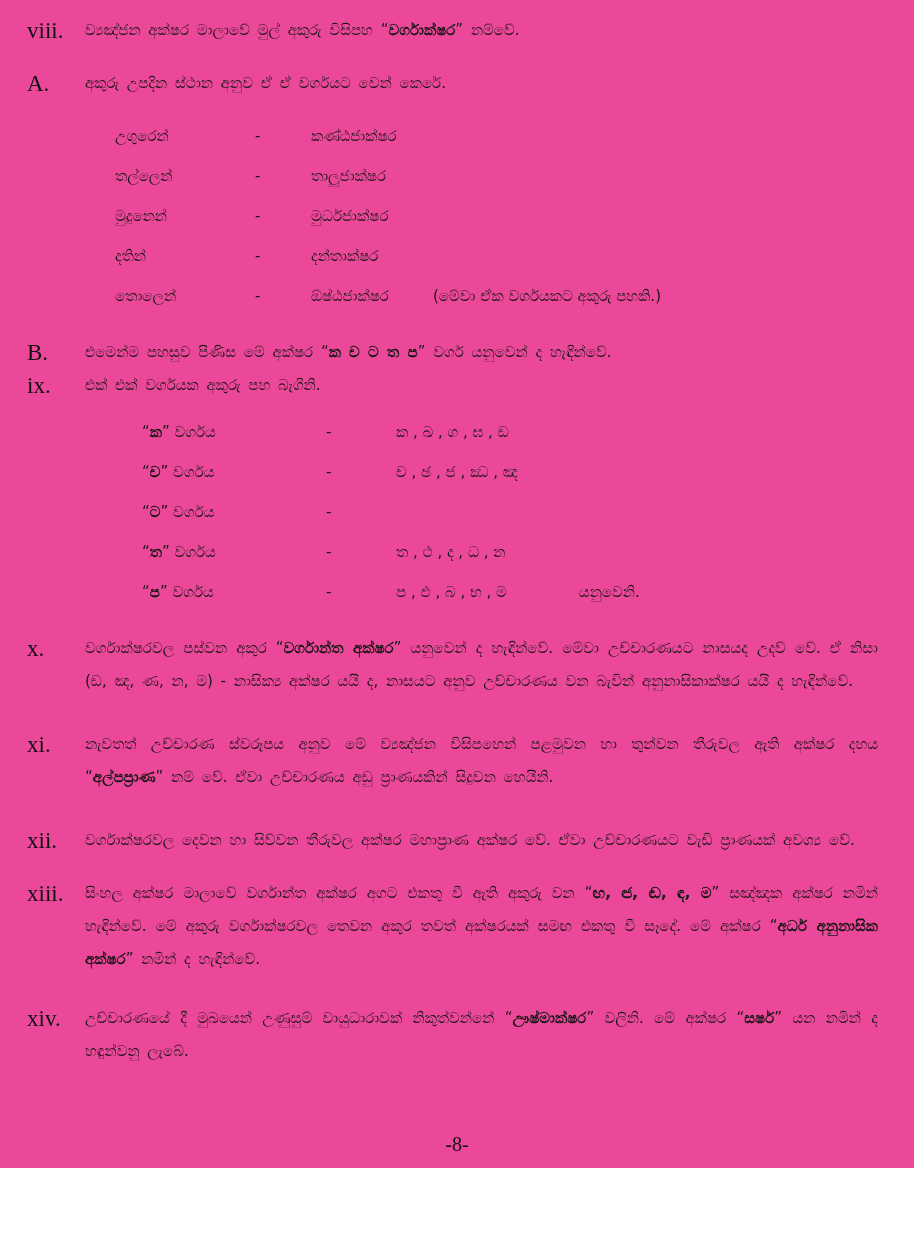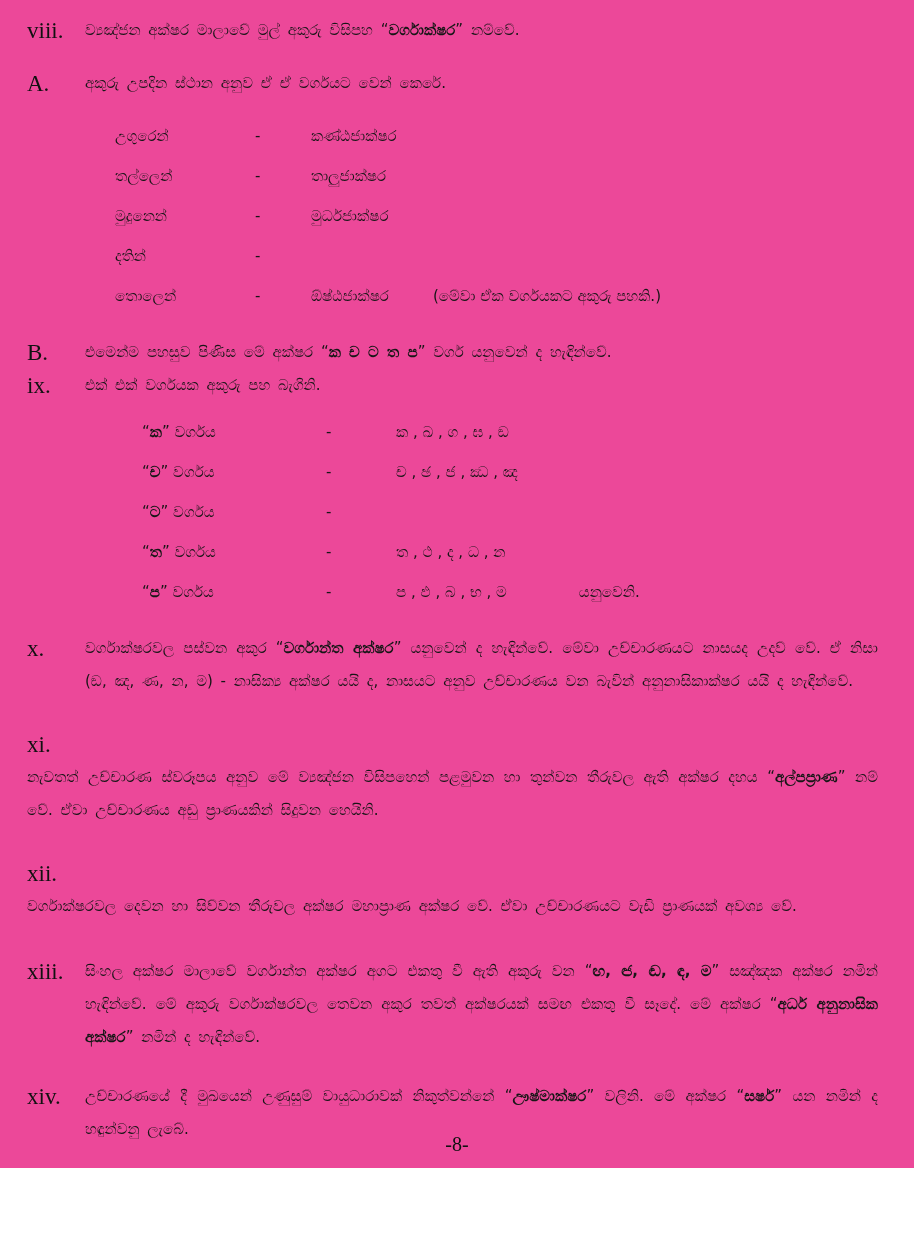--- a/index.html
+++ b/index.html
@@ -23,22 +23,22 @@
     line-height: 33px;
     color: #111;
   }
   .body { flex: 1; font-size: 15px; line-height: 33px; }
   .para { margin: 0; text-align: justify; text-align-last: left; word-spacing: 3px; }
   .bold { font-weight: 700; }
 
   .mt20 { margin-top: 20px; }
   .mt24 { }
   .mt26 { margin-top: 26px; }
-  .mt28 { margin-top: 32px; }
-  .mt30 { margin-top: 30px; flex-direction: column; }
+  .mt28 { margin-top: 20px; }
+  .mt30 { margin-top: 30px; }
 
   .deflist { margin: 22px 0 0 30px; }
   .defrow {
     display: grid;
     grid-template-columns: 140px 56px auto;
     align-items: baseline;
     line-height: 28px;
     margin-bottom: 12px;
   }
   .defrow:last-child { margin-bottom: 0; }
@@ -96,20 +96,21 @@
           <span class="dl-value"><span>තාලුජාක්ෂර</span><span class="dl-note"></span></span>
         </div>
         <div class="defrow">
           <span class="dl-label">මුදුනෙන්</span>
           <span class="dl-sep">-</span>
           <span class="dl-value"><span>මුර්ධජාක්ෂර</span><span class="dl-note"></span></span>
         </div>
         <div class="defrow">
           <span class="dl-label">දතින්</span>
           <span class="dl-sep">-</span>
+          <span class="dl-value"><span>දන්තාක්ෂර</span><span class="dl-note"></span></span>
         </div>
         <div class="defrow">
           <span class="dl-label">තොලෙන්</span>
           <span class="dl-sep">-</span>
           <span class="dl-value"><span>ඕෂ්ඨජාක්ෂර</span><span class="dl-note">(මේවා ඒක වර්ගයකට අකුරු පහකි.)</span></span>
         </div>
       </div>
     </div>
   </section>
 

